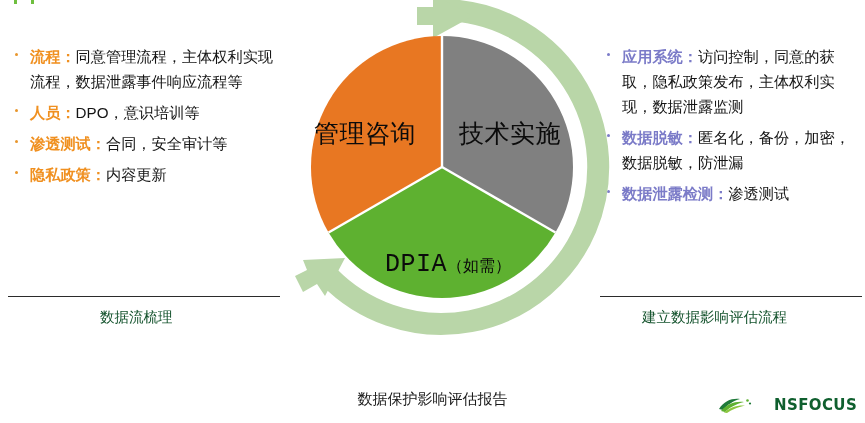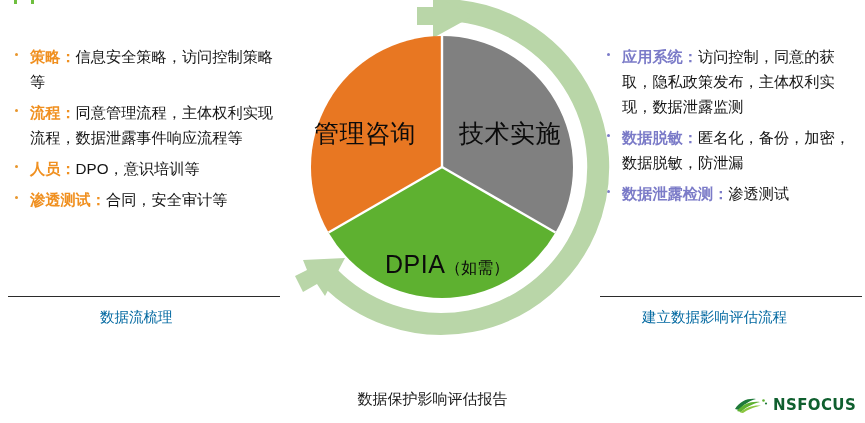--- a/index.html
+++ b/index.html
@@ -44,72 +44,73 @@
   .col-left .hd{color:#f09020;}
   .col-right .hd{color:#7b7bc8;}
   .bodytxt{color:#141414;}
 
   
   .rule{position:absolute;height:1px;background:#2b2b2b;}
   .rule-left{left:8px;top:296px;width:272px;}
   .rule-right{left:600px;top:296px;width:262px;}
 
   
-  .caption{position:absolute;font-size:14.5px;color:#0369a1;}
+  .caption{position:absolute;font-size:14.5px;color:#14532d;}
   .cap-left{left:100px;top:308px;}
   .cap-right{left:642px;top:308px;}
   .cap-bottom{left:0;right:0;top:390px;text-align:center;font-size:15px;color:#1a1a1a;}
 
   
   .diagram{position:absolute;left:267px;top:-8px;width:350px;height:350px;}
   .diagram svg{display:block;}
   .seglabel{
     position:absolute;
     color:#0b0b0b;
     font-size:25px;
     white-space:nowrap;
     letter-spacing:0.5px;
+    font-family:Liberation Mono, monospace;
   }
   .lbl-mgmt{left:47px;top:125px;}
   .lbl-tech{left:192px;top:125px;}
   .lbl-dpia{left:118px;top:258px;font-size:25px;}
   .lbl-dpia .small{font-size:16px;letter-spacing:0;}
 
   
-  .logo{position:absolute;left:734px;top:393px;width:124px;height:24px;display:flex;align-items:center;gap:5px;}
+  .logo{position:absolute;left:718px;top:393px;width:124px;height:24px;display:flex;align-items:center;gap:22px;}
   .logo .mark{width:34px;height:18px;position:relative;flex:0 0 auto;}
   .logo .wordmark{
     font-family:"DejaVu Sans",sans-serif;
     font-weight:bold;font-size:15px;letter-spacing:0.4px;
     color:#0f5f2e;line-height:1;
   }
 </style>
 </head>
 <body>
 
 <div class="slide">
 
   <div class="corner-mark">
     <i></i>
       <i></i>
   </div>
 
   <div class="col col-left">
     <ul class="bullets">
       <li>
-        <span class="dot"></span><span class="hd">策略</span><span class="hd">：</span><span class="bodytxt">信息安全策略，访问控制策略等</span>
-      </li>
-      <li>
         <span class="dot"></span><span class="hd">流程</span><span class="hd">：</span><span class="bodytxt">同意管理流程，主体权利实现流程，数据泄露事件响应流程等</span>
       </li>
       <li>
         <span class="dot"></span><span class="hd">人员</span><span class="hd">：</span><span class="bodytxt">DPO，意识培训等</span>
       </li>
       <li>
         <span class="dot"></span><span class="hd">渗透测试</span><span class="hd">：</span><span class="bodytxt">合同，安全审计等</span>
+      </li>
+      <li>
+        <span class="dot"></span><span class="hd">隐私政策</span><span class="hd">：</span><span class="bodytxt">内容更新</span>
       </li>
     </ul>
   </div>
 
   <div class="col col-right">
     <ul class="bullets">
       <li>
         <span class="dot"></span><span class="hd">应用系统</span><span class="hd">：</span><span class="bodytxt">访问控制，同意的获取，隐私政策发布，主体权利实现，数据泄露监测</span>
       </li>
       <li>

